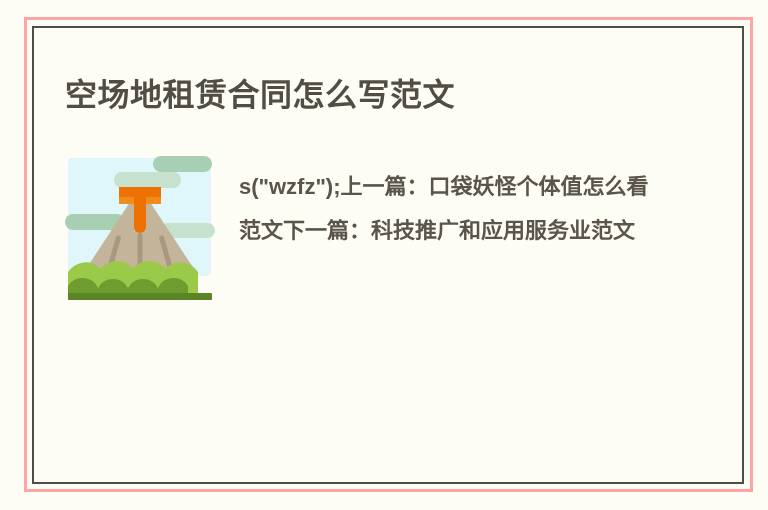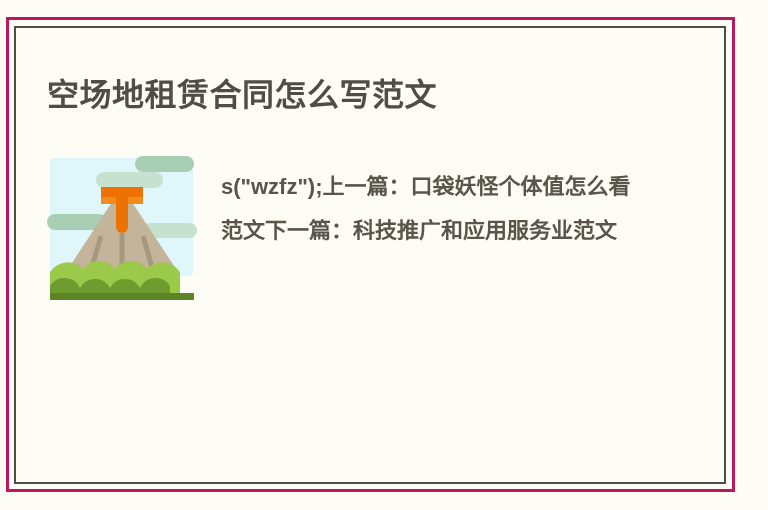--- a/index.html
+++ b/index.html
@@ -19,25 +19,25 @@
     position: relative;
     width: 768px;
     height: 510px;
     background: #FDFCF5;
     box-sizing: border-box;
   }
 
   
   .frame-outer {
     position: absolute;
-    left: 6px;
+    left: 24px;
     top: 17px;
     width: 729px;
     height: 475px;
-    border: 3px solid #be185d;
+    border: 3px solid #fca5a5;
     box-sizing: border-box;
     background: #FDFCF5;
     padding-left: 34px;
   }
   .frame-inner {
     position: absolute;
     left: 5px;
     top: 6px;
     right: 6px;
     bottom: 5px;

